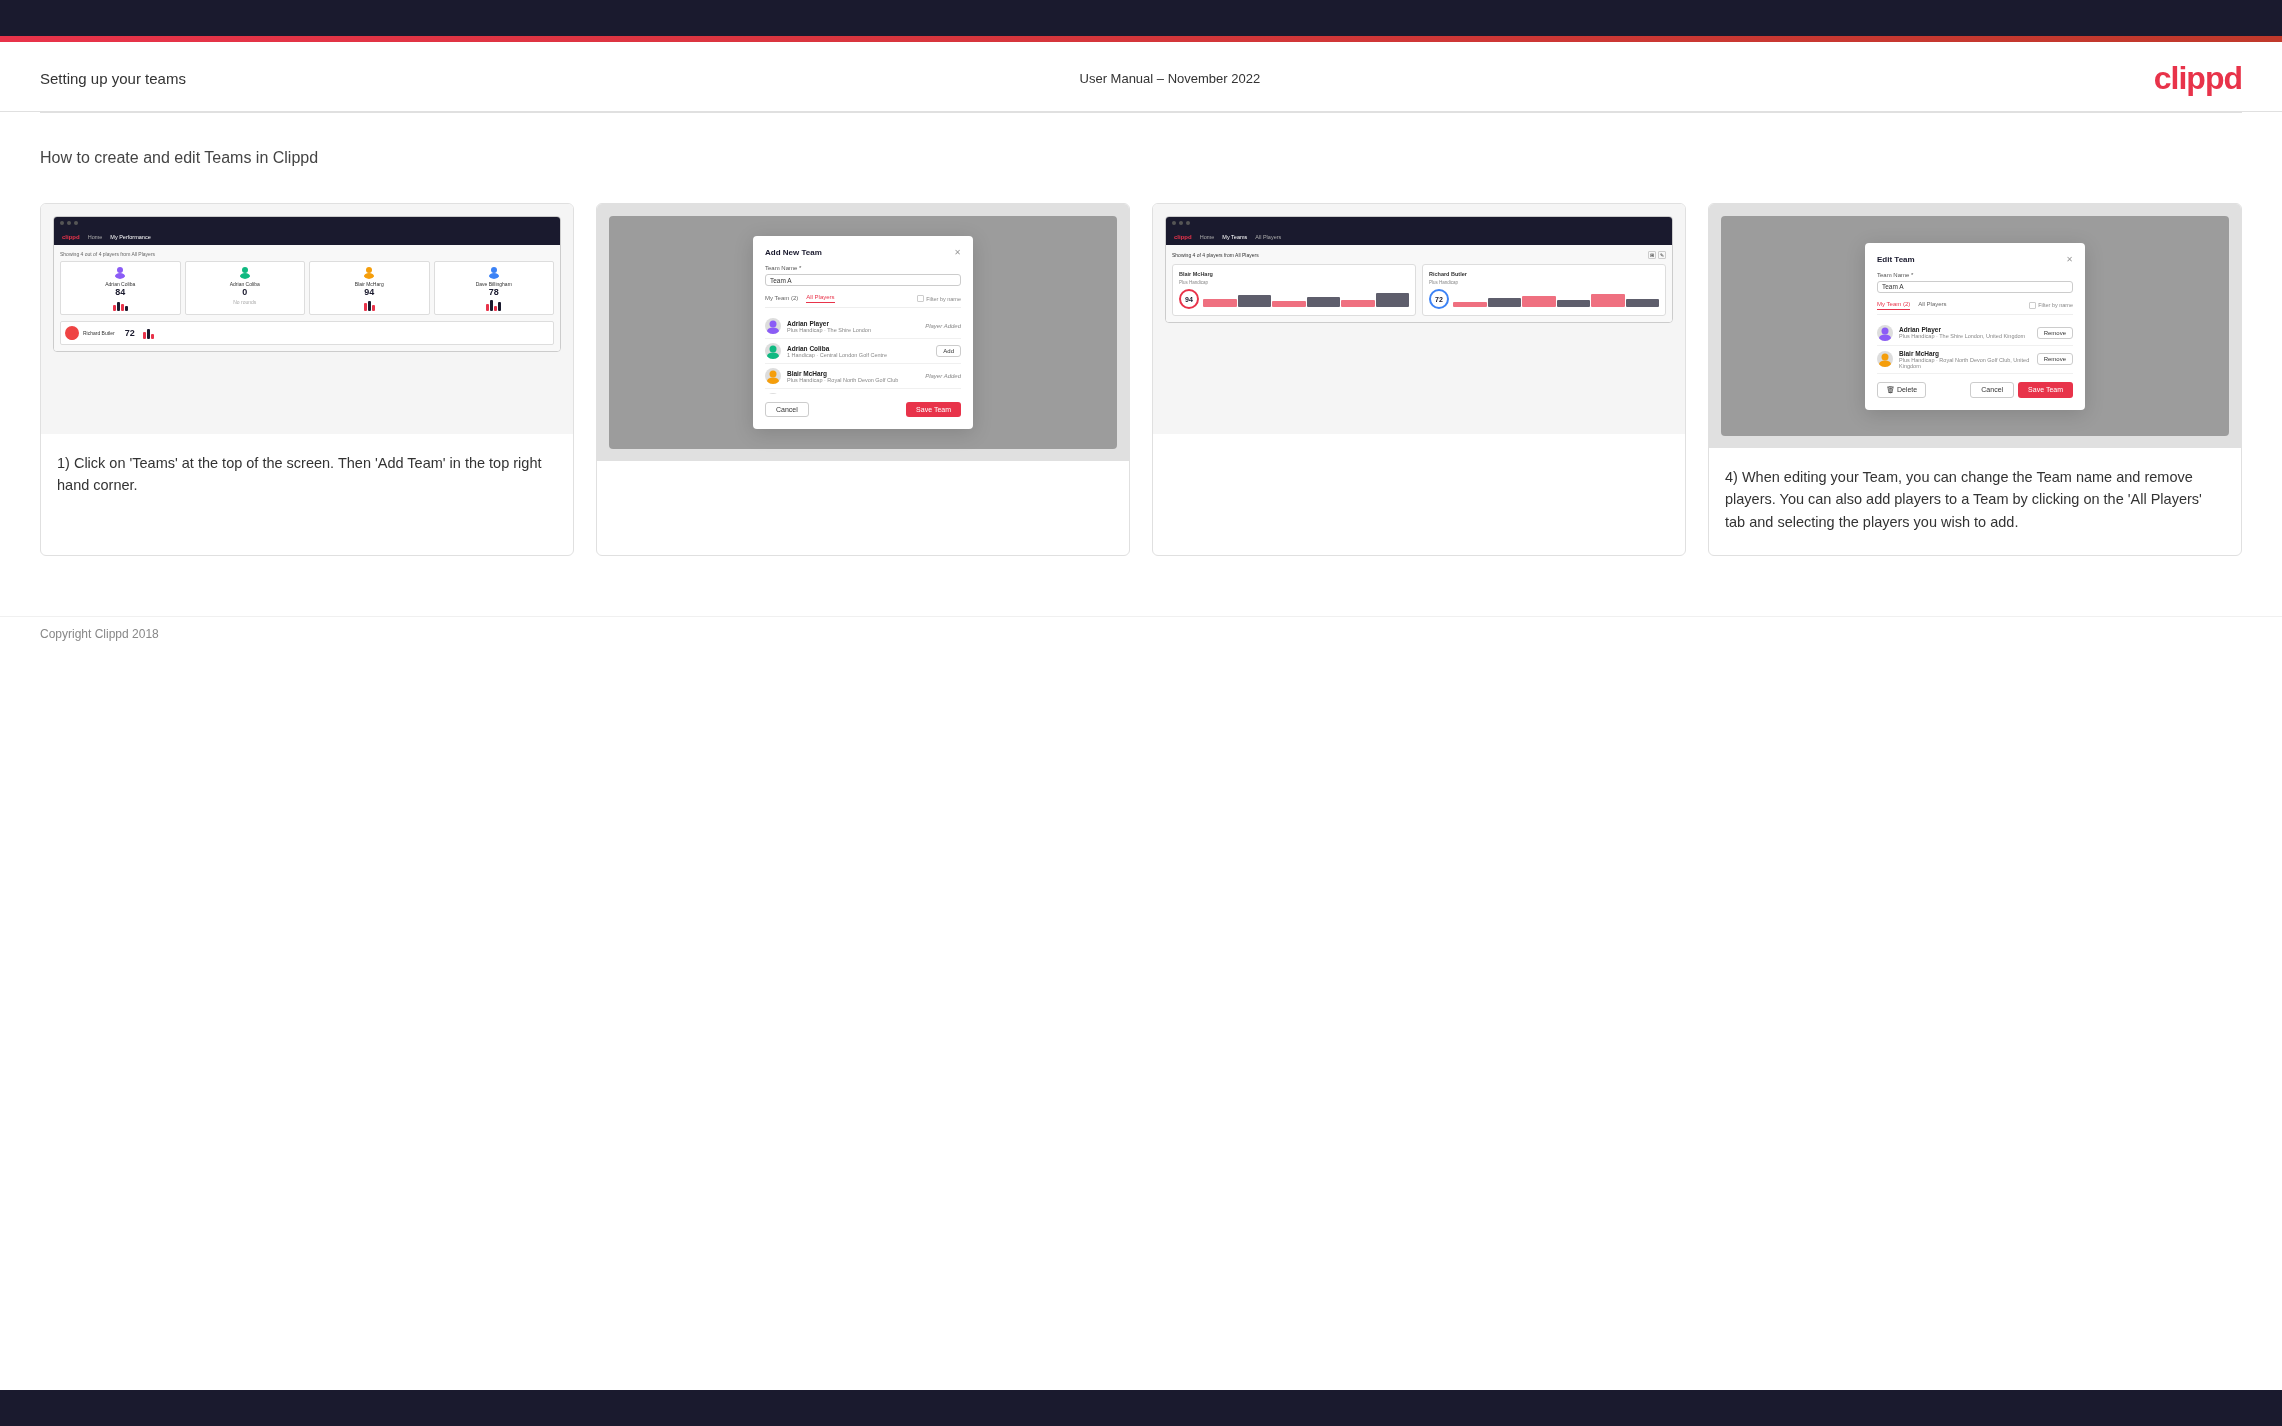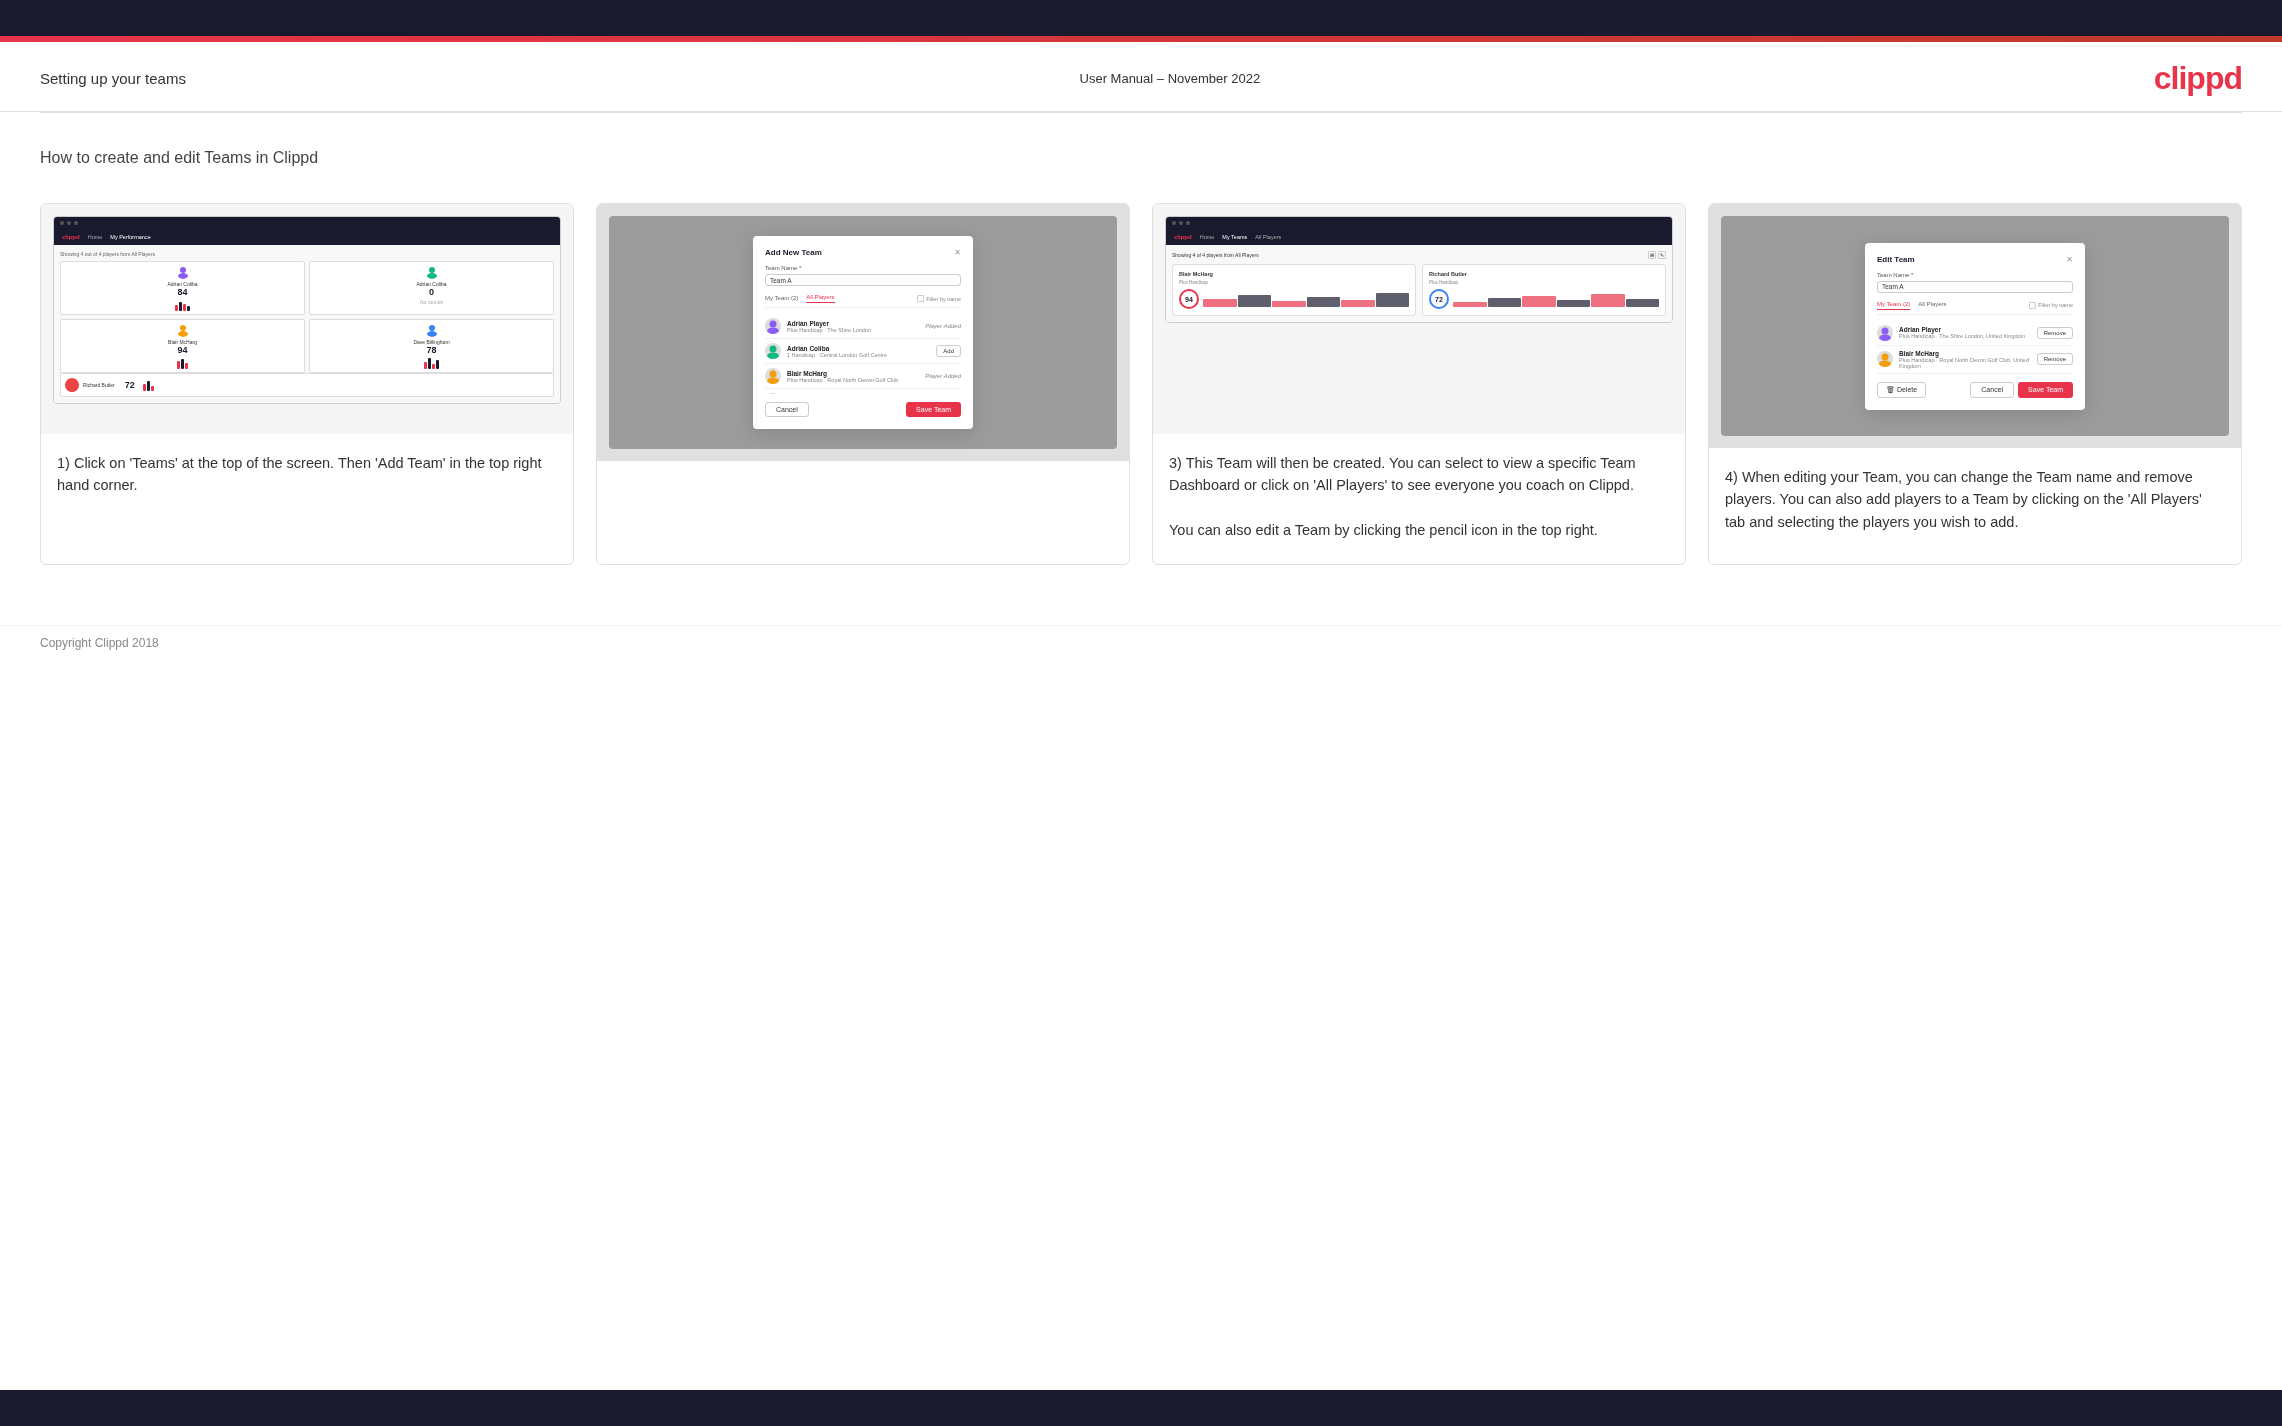--- a/index.html
+++ b/index.html
@@ -139,22 +139,23 @@
       padding: 6px;
       background: #f8f8f8;
     }
     .mock-heading {
       font-size: 5px;
       color: #666;
       margin-bottom: 4px;
     }
     .mock-players-grid {
       display: grid;
-      grid-template-columns: repeat(2, 1fr);
+      grid-template-columns: repeat(4, 1fr);
       gap: 4px;
+      margin-bottom: 6px;
     }
     .mock-player-card {
       background: #fff;
       border: 1px solid #ddd;
       border-radius: 2px;
       padding: 3px;
       display: flex;
       flex-direction: column;
       align-items: center;
     }
@@ -667,25 +668,20 @@
                     <div class="mock-mini-bar" style="height:7px;background:#1a1a2e;"></div>
                     <div class="mock-mini-bar" style="height:13px;"></div>
                     <div class="mock-mini-bar" style="height:8px;background:#1a1a2e;"></div>
                   </div>
                 </div>
               </div>
             </div>
           </div>
         </div>
       </div>
-      <div class="card-text">
-        <p>3) This Team will then be created. You can select to view a specific Team Dashboard or click on 'All Players' to see everyone you coach on Clippd.</p>
-        <br>
-        <p>You can also edit a Team by clicking the pencil icon in the top right.</p>
-      </div>
     </div>
 
     <div class="card">
       <div class="card-screenshot" style="background:#e0e0e0;">
         <div class="mock-dialog-overlay">
           <div class="mock-edit-dialog">
             <div class="mock-dialog-header">
               <span class="mock-dialog-title">Edit Team</span>
               <span class="mock-close">✕</span>
             </div>

